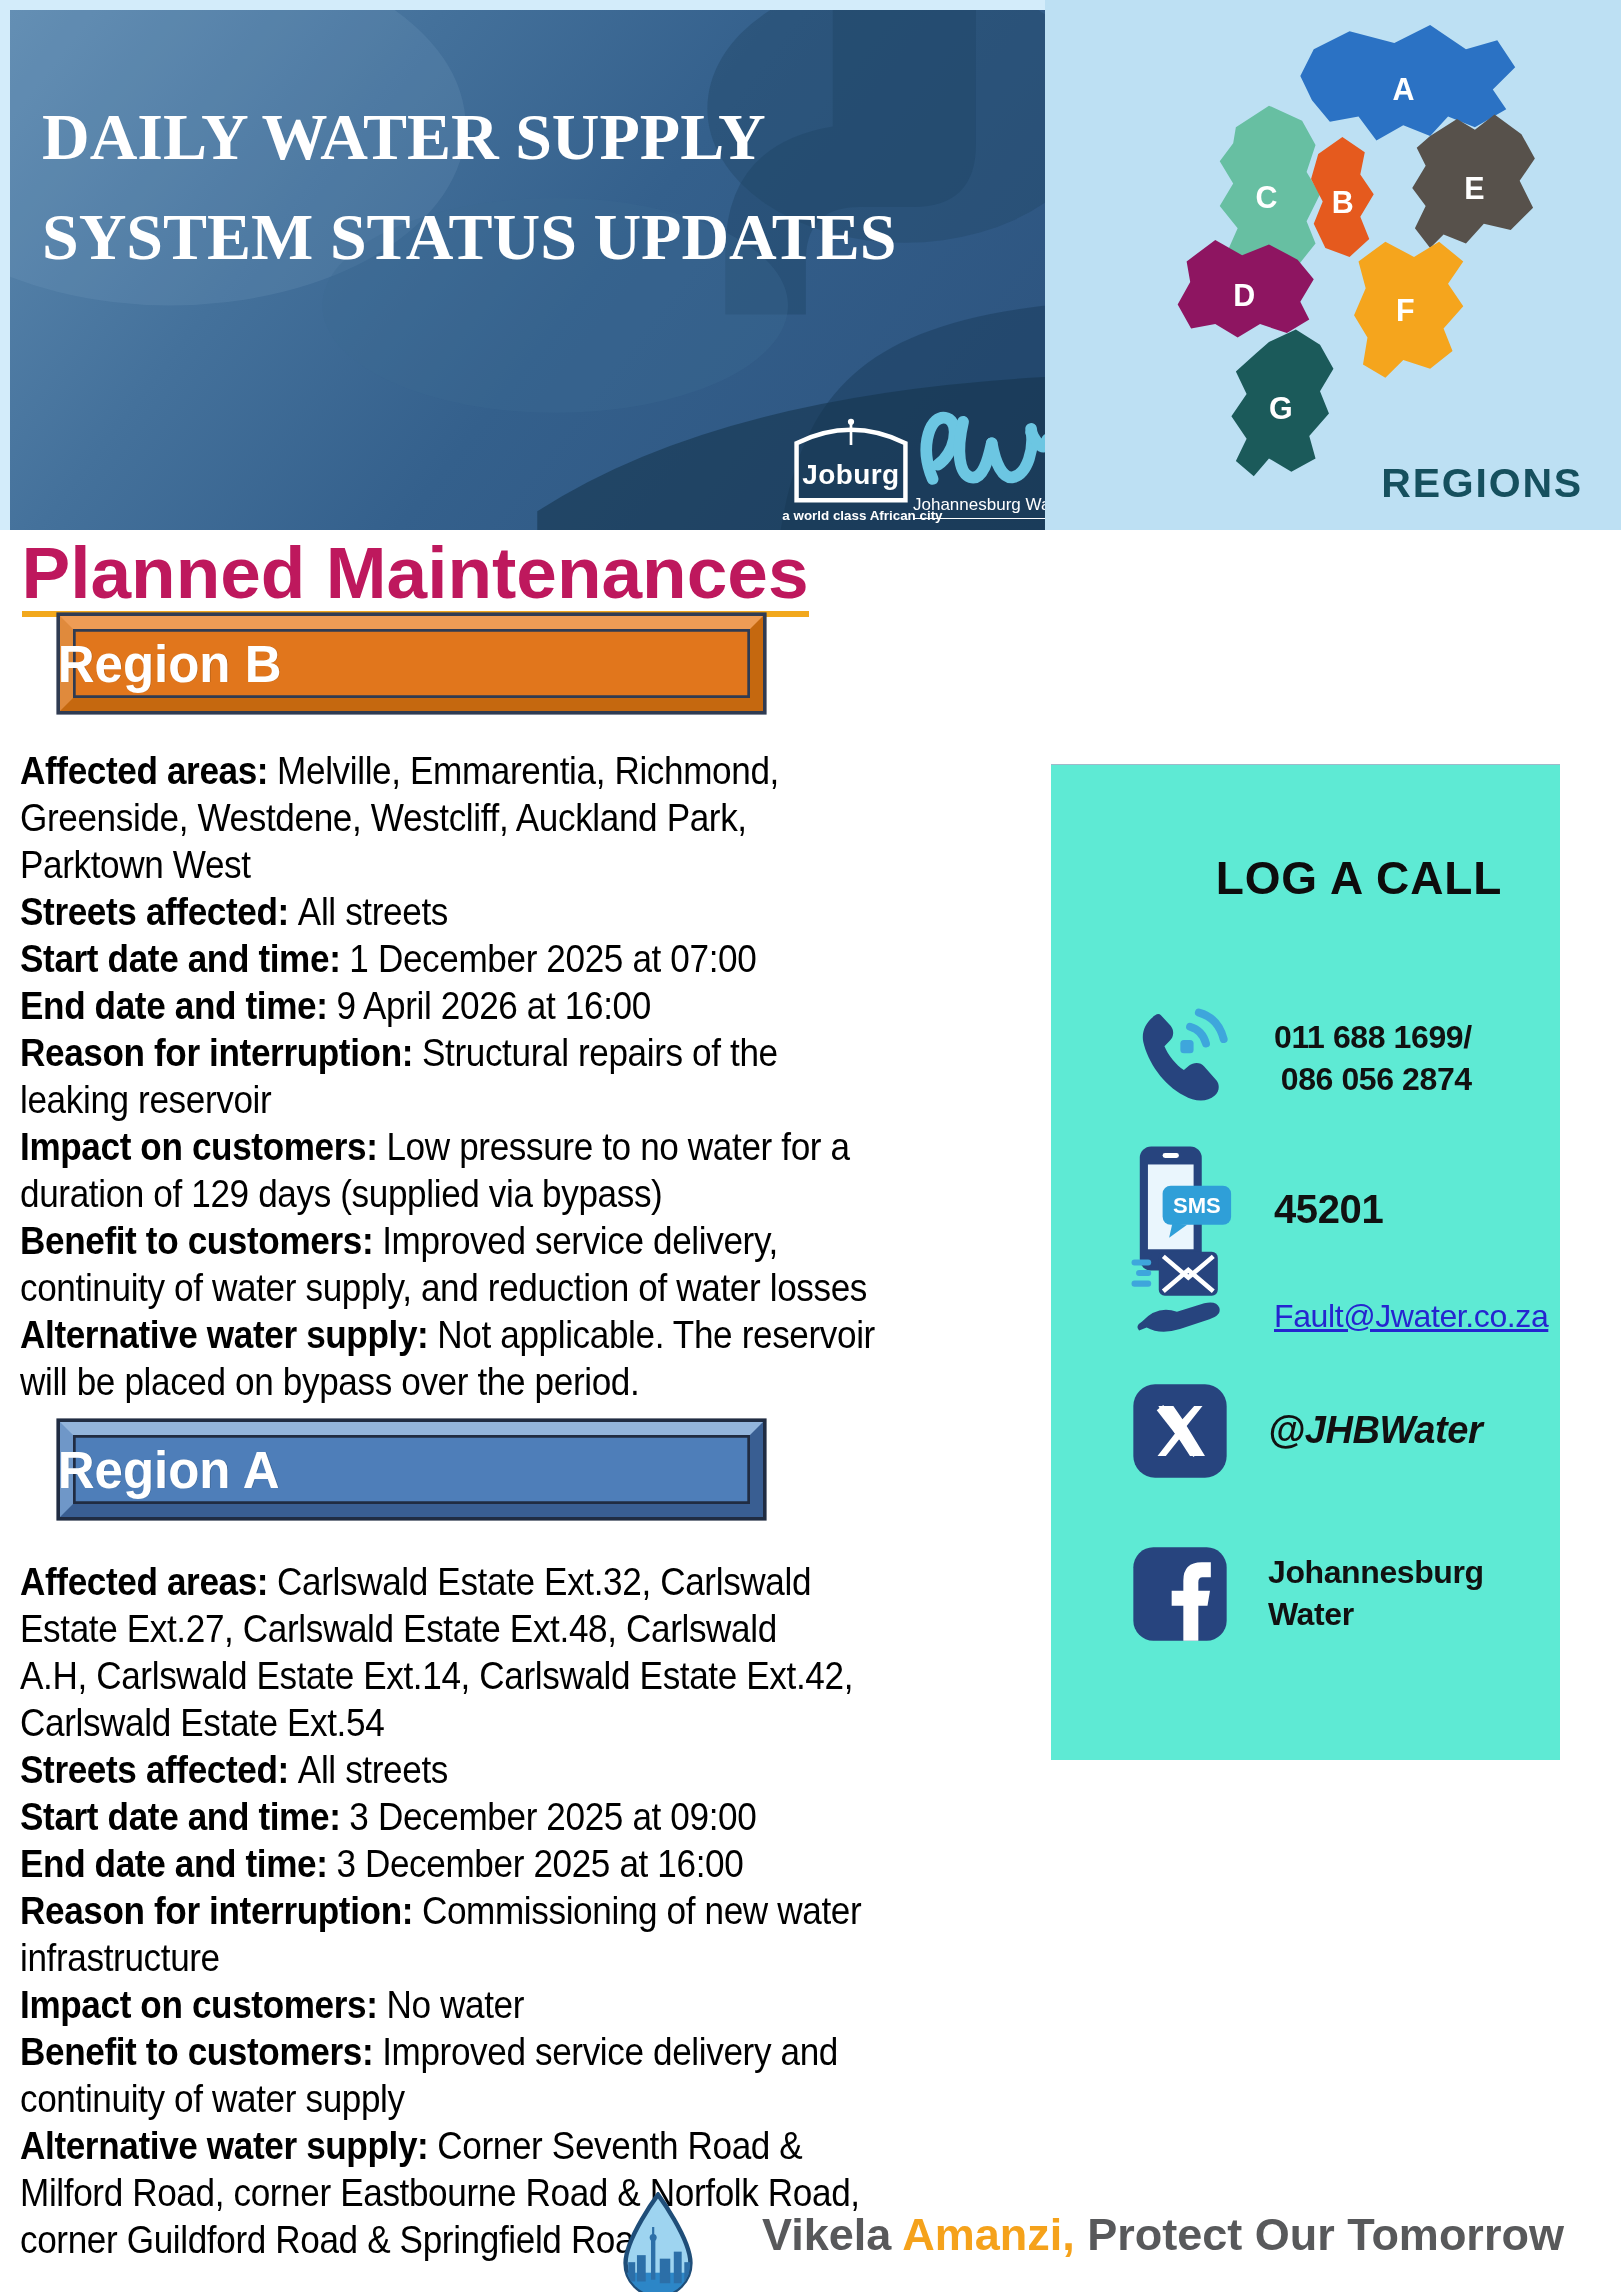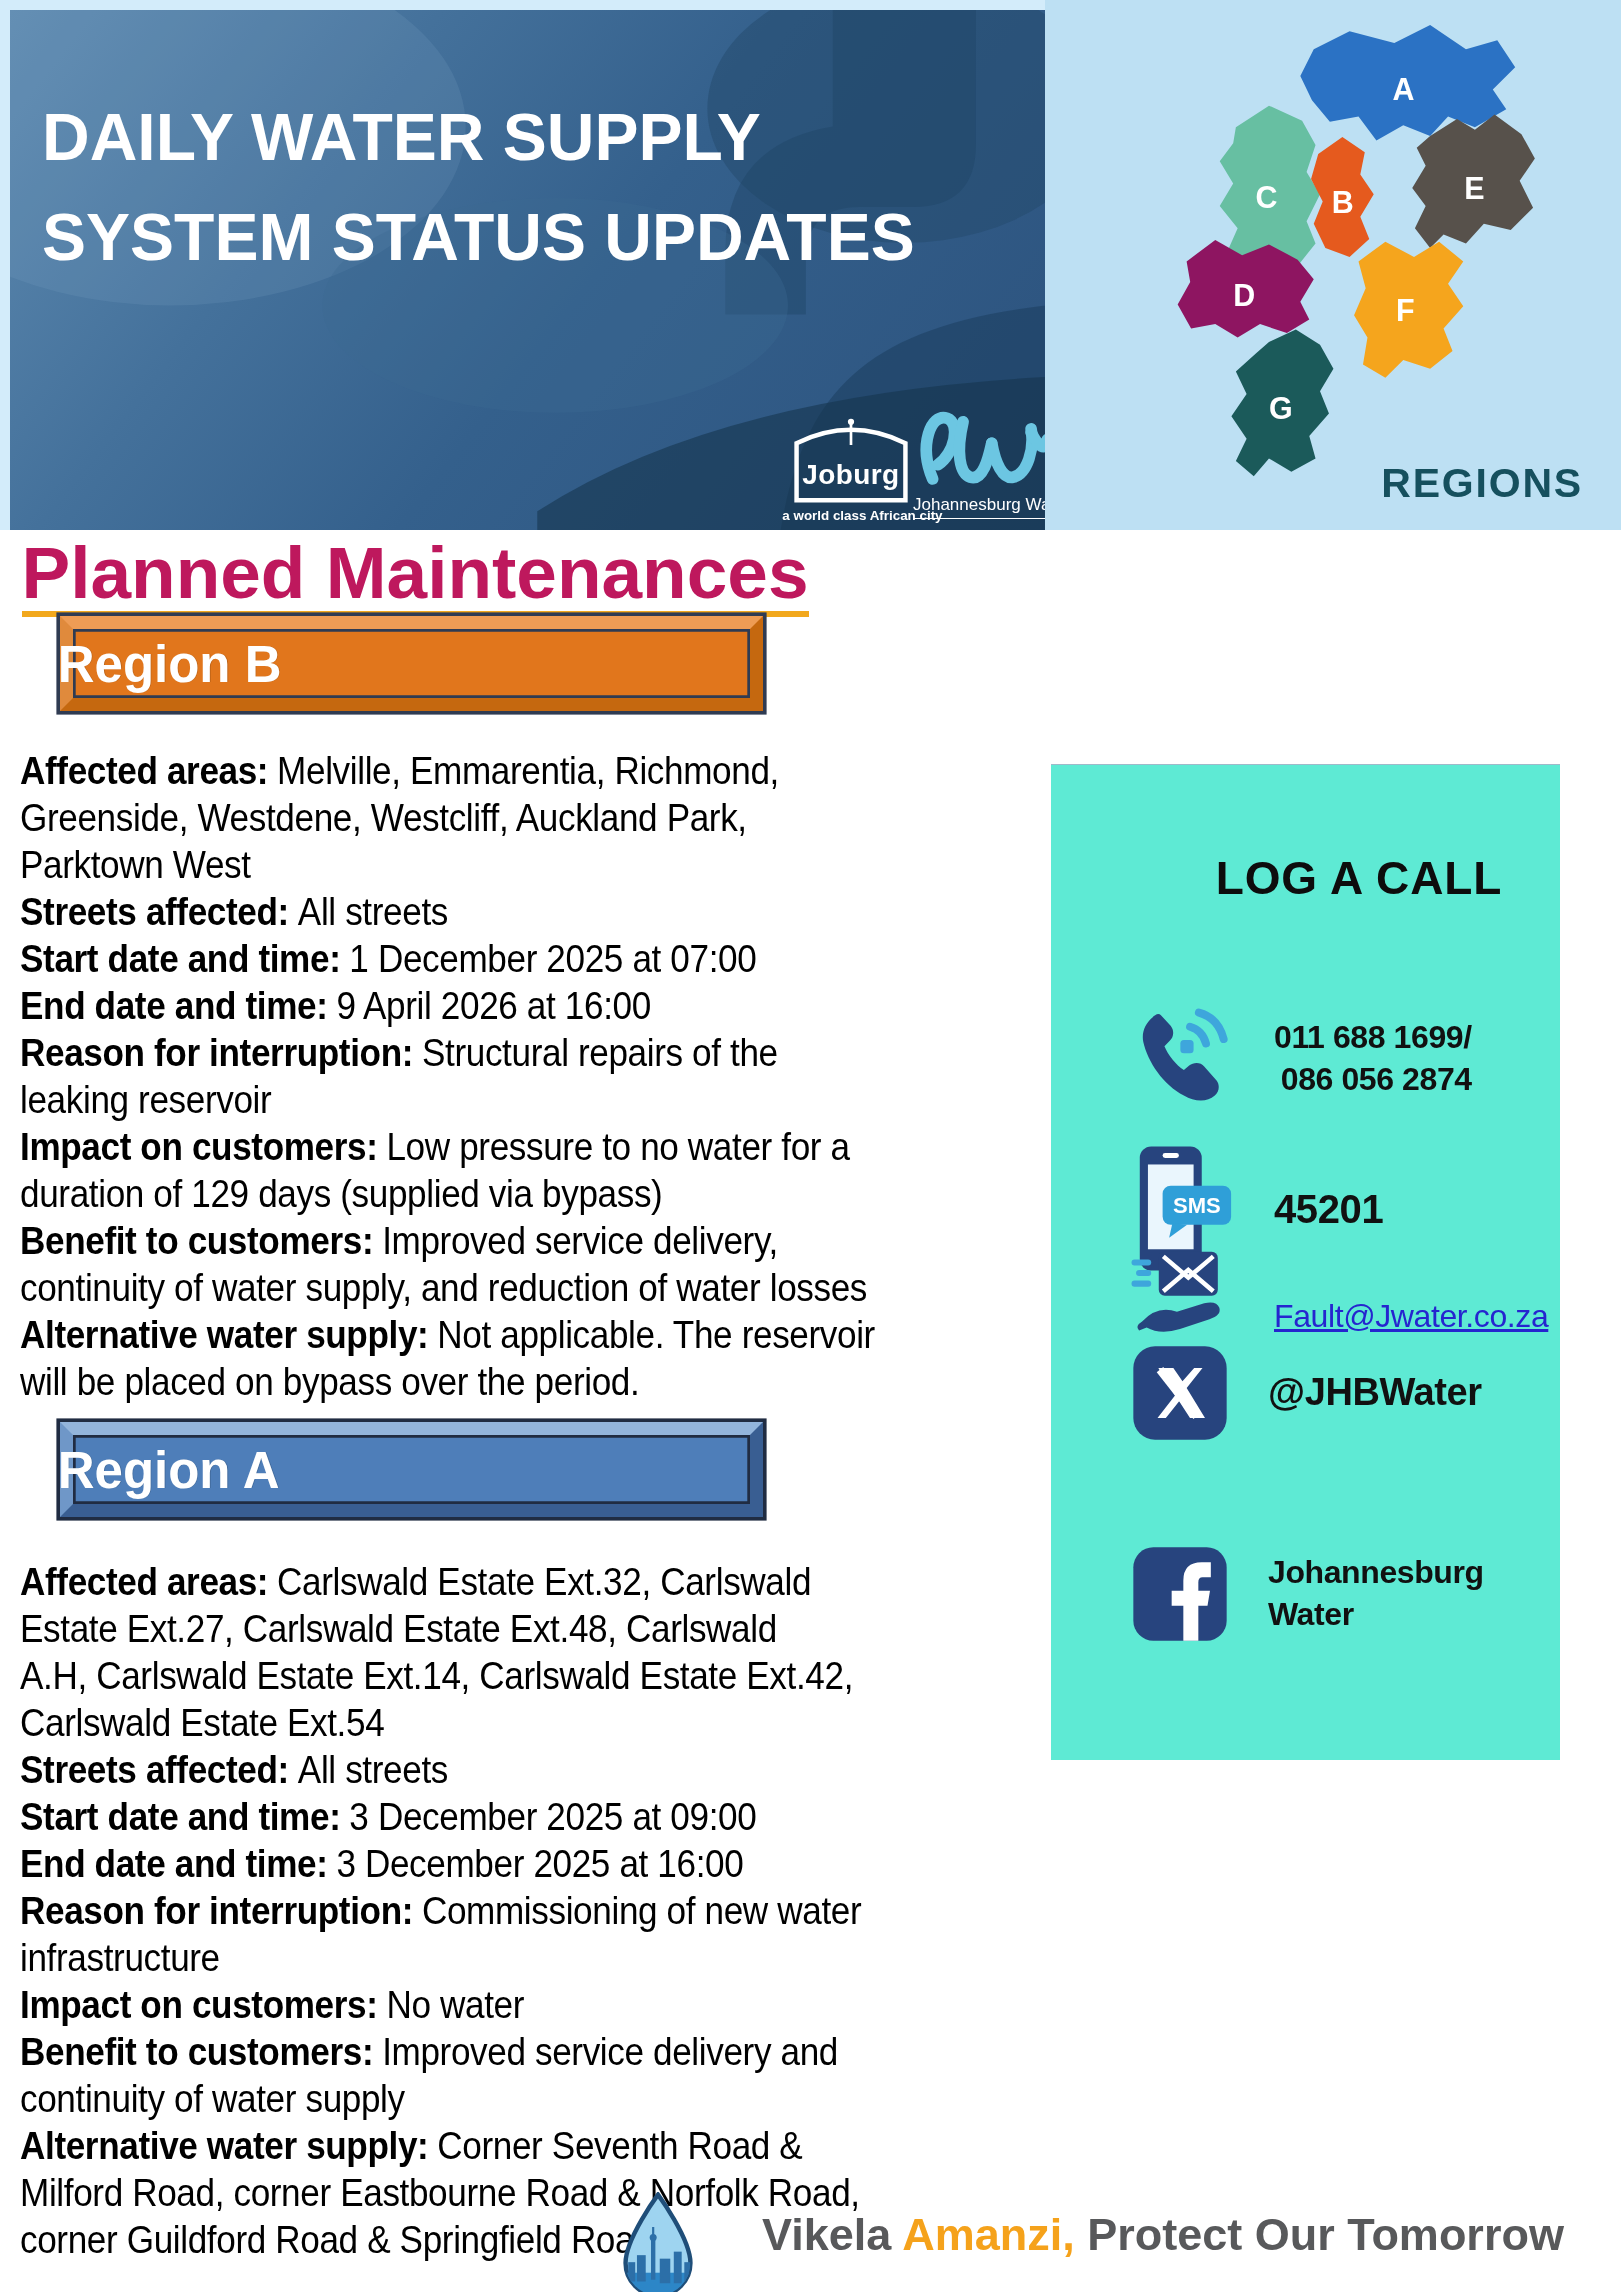--- a/index.html
+++ b/index.html
@@ -14,21 +14,21 @@
   #header {
     position:absolute; left:0; top:0; width:1045px; height:530px;
     background:linear-gradient(128deg,#5e8ab0 0%, #44719b 30%, #34608c 55%, #2c527d 100%);
     border-top:10.7px solid #d3ecfa; border-left:10.7px solid #d3ecfa;
     overflow:hidden;
   }
   #tap-art { position:absolute; right:0; top:0; }
   .title-block { position:absolute; left:32px; top:77px; }
   .title-line {
     color:#ffffff; font-weight:bold; font-size:66px; line-height:100px;
-    letter-spacing:0px; white-space:nowrap;
+    letter-spacing:0px; white-space:nowrap;font-family:Liberation Serif, serif;
   }
   .date-line {
     position:absolute; left:32px; top:342px;
     color:#fbff23; font-weight:bold; font-size:45px; white-space:nowrap;
   }
   .joburg-logo { position:absolute; left:783px; top:401px; width:120px; height:116px; }
   .joburg-box-svg { position:absolute; left:0; top:0; }
   .joburg-name {
     position:absolute; left:0; top:48px; width:116px; text-align:center;
     color:#ffffff; font-weight:bold; font-size:28px; letter-spacing:0.4px;
@@ -114,21 +114,21 @@
   }
   .contact-row { position:absolute; left:79px; display:flex; align-items:center; }
   .contact-icon { flex:0 0 auto; }
   .contact-text {
     margin-left:38px; color:#111111; font-weight:bold; font-size:32px;
     line-height:1.3; white-space:pre-wrap; letter-spacing:-0.4px;
   }
   #row-phone { top:240px;text-align:right; }
   #row-sms { top:372px; }
   #row-email { top:448px; }
-  #row-x { top:578px; }
+  #row-x { top:616px;font-style:italic; }
   #row-facebook { top:779px; }
   #row-sms .contact-text { font-size:40px; }
   #row-x .contact-text { font-size:38px; }
   .email-link { color:#2525cf; text-decoration:underline; font-weight:normal; }
 
   
   #footer-drop { position:absolute; left:614px; top:2192px; }
   #footer-slogan {
     position:absolute; left:762px; top:2209px; white-space:nowrap;
     font-weight:bold; font-size:45px;

